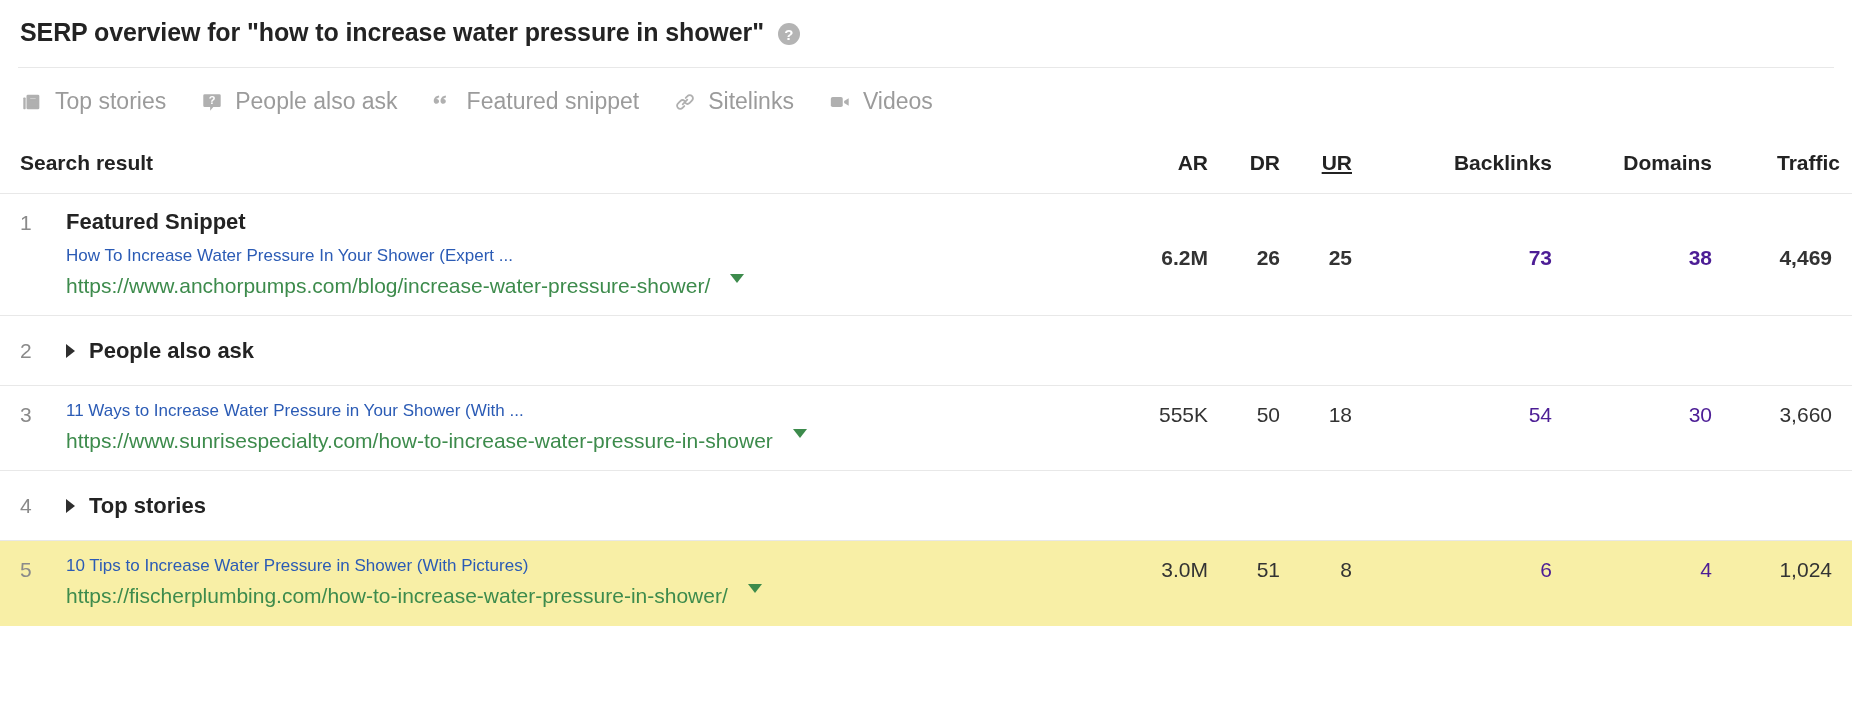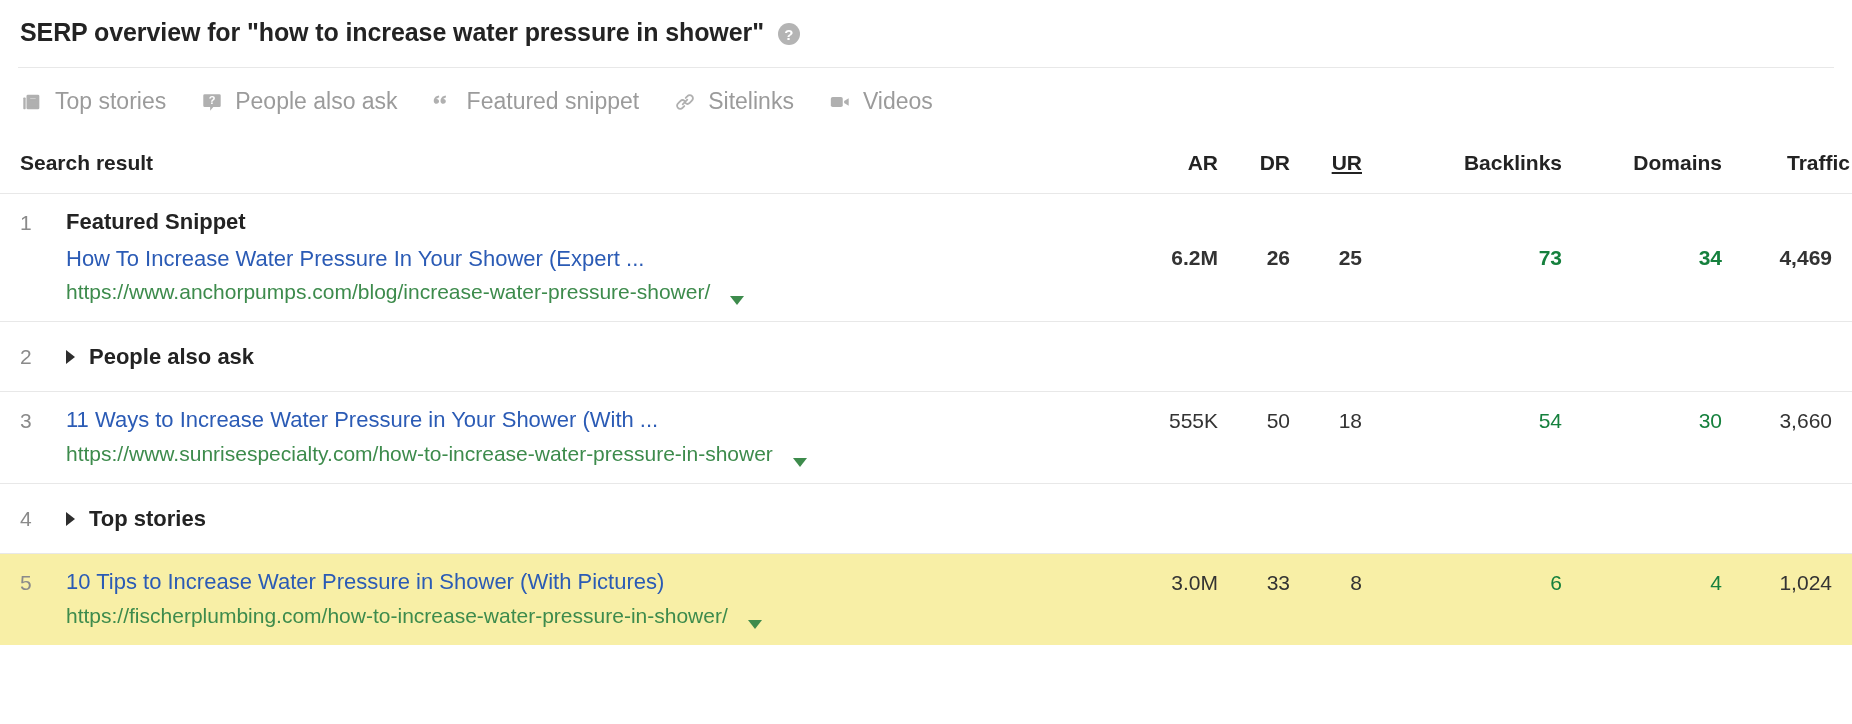--- a/index.html
+++ b/index.html
@@ -106,21 +106,21 @@
     margin-left: 8px;
   }
   th.col-num, td.col-num {
     text-align: right;
   }
   th.col-ar   { width: 112px; }
   th.col-dr   { width: 72px;  }
   th.col-ur   { width: 72px; text-decoration: underline;  }
   th.col-bl   { width: 200px; }
   th.col-dom  { width: 160px; }
-  th.col-tr   { width: 128px; padding-right: 2px; }
+  th.col-tr   { width: 128px; padding-right: 12px; }
   td.col-tr   { padding-right: 20px; }
 
   tbody tr { border-bottom: 1px solid #e8e8e8; }
   tbody tr:last-child { border-bottom: none; }
   tbody tr.highlight { background: #f8efa6; }
   tbody tr.highlight td { background: #f8efa6; }
 
   td.result-cell {
     padding: 14px 0 16px 20px;
   }
@@ -139,32 +139,32 @@
   .result-body { flex: 1 1 auto; min-width: 0; }
 
   .snippet-label {
     font-size: 22px;
     font-weight: bold;
     color: #232323;
     margin-bottom: 9px;
     line-height: 1.25;
   }
   .result-title {
-    font-size: 22px;
+    font-size: 17px;
     color: #2b5bb5;
     line-height: 1.3;
     cursor: pointer;
     margin-bottom: 5px;
     white-space: nowrap;
     overflow: hidden;
     text-overflow: ellipsis;
   }
   .result-url-row {
     display: flex;
-    align-items: flex-end;
+    align-items: flex-start;
     gap: 20px;
   }
   .result-url {
     font-size: 21px;
     color: #3d8b4c;
     line-height: 1.3;
     cursor: pointer;
     white-space: nowrap;
   }
   .caret-down {
@@ -200,21 +200,21 @@
   }
   td.feature-row-cell { padding: 20px 0 21px 20px; }
 
   .metric {
     font-size: 21px;
     color: #333333;
     padding-top: 17px;
     display: block;
   }
   .metric.link {
-    color: #15803d;
+    color: #4c1d95;
     cursor: pointer;
     text-align: right;
   }
   tr.tall-row .metric { padding-top: 52px; font-weight: bold; }
 </style>
 </head>
 <body>
 
 <div class="serp-header">
   <div class="serp-title">SERP overview for "how to increase water pressure in shower"</div>
@@ -317,21 +317,21 @@
       <td class="col-num">
           <span class="metric">26</span>
         </td>
       <td class="col-num">
           <span class="metric">25</span>
         </td>
       <td class="col-num">
           <span class="metric link">73</span>
         </td>
       <td class="col-num">
-          <span class="metric link">34</span>
+          <span class="metric link">38</span>
         </td>
       <td class="col-num col-tr">
           <span class="metric">4,469</span>
         </td>
     </tr>
 
     <tr>
       <td class="feature-row-cell">
         <div class="result-inner">
           <div class="rank">2</div>
@@ -434,21 +434,21 @@
               <span class="result-url">https://fischerplumbing.com/how-to-increase-water-pressure-in-shower/</span>
               <span class="caret-down"></span>
             </div>
           </div>
         </div>
       </td>
       <td class="col-num">
           <span class="metric">3.0M</span>
         </td>
       <td class="col-num">
-          <span class="metric">33</span>
+          <span class="metric">51</span>
         </td>
       <td class="col-num">
           <span class="metric">8</span>
         </td>
       <td class="col-num">
           <span class="metric link">6</span>
         </td>
       <td class="col-num">
           <span class="metric link">4</span>
         </td>

